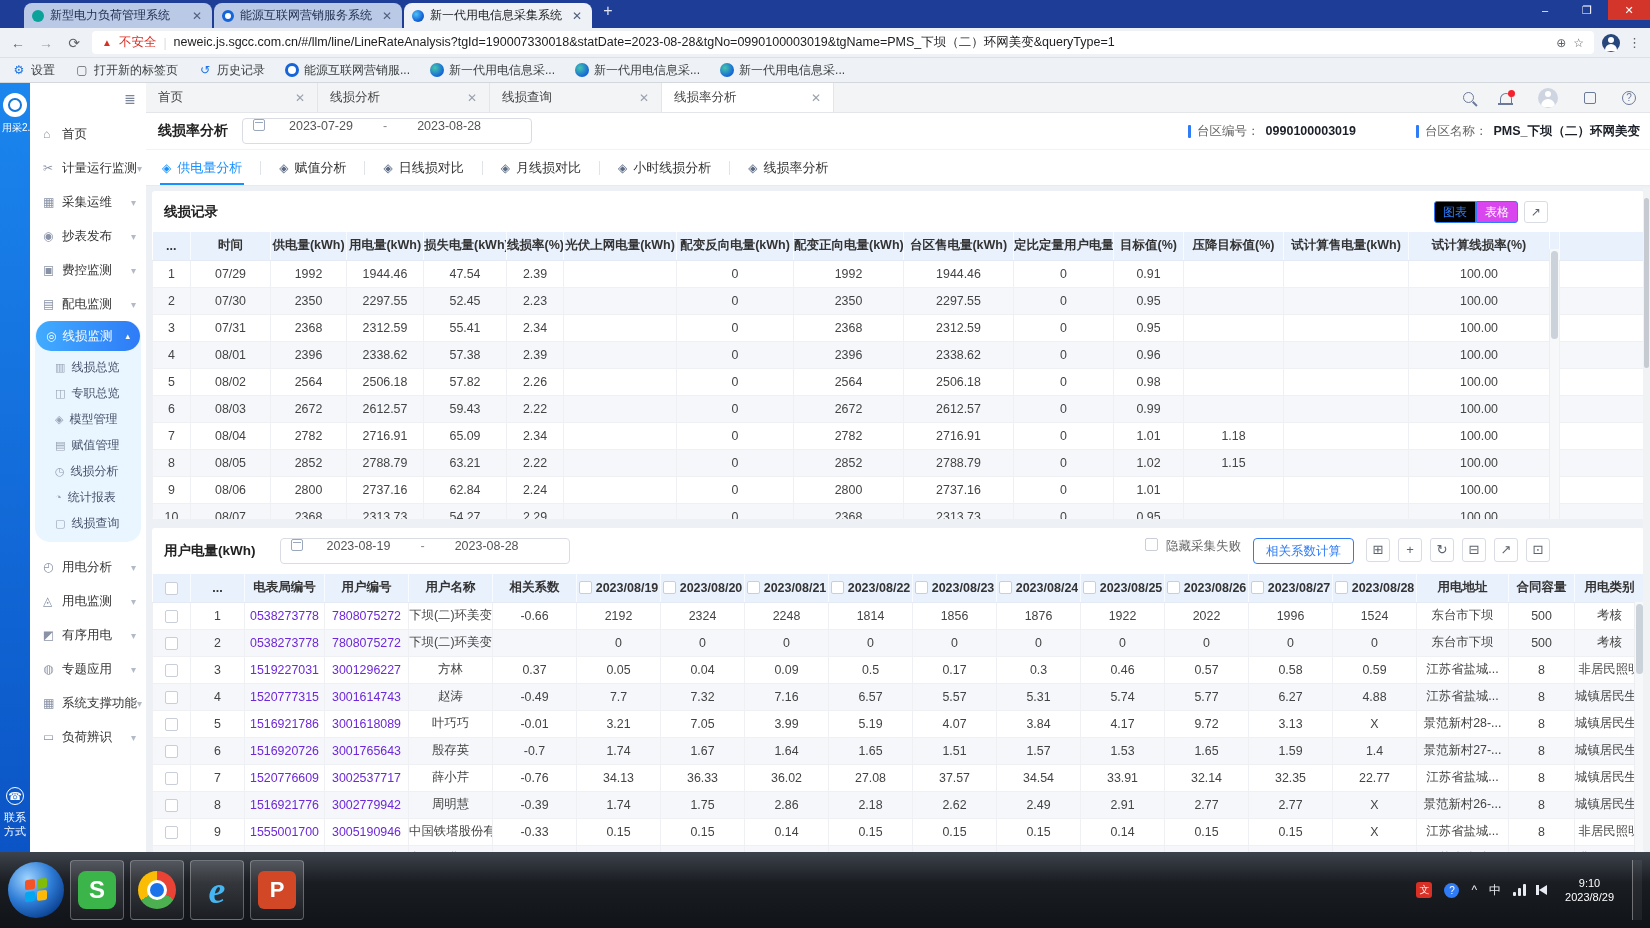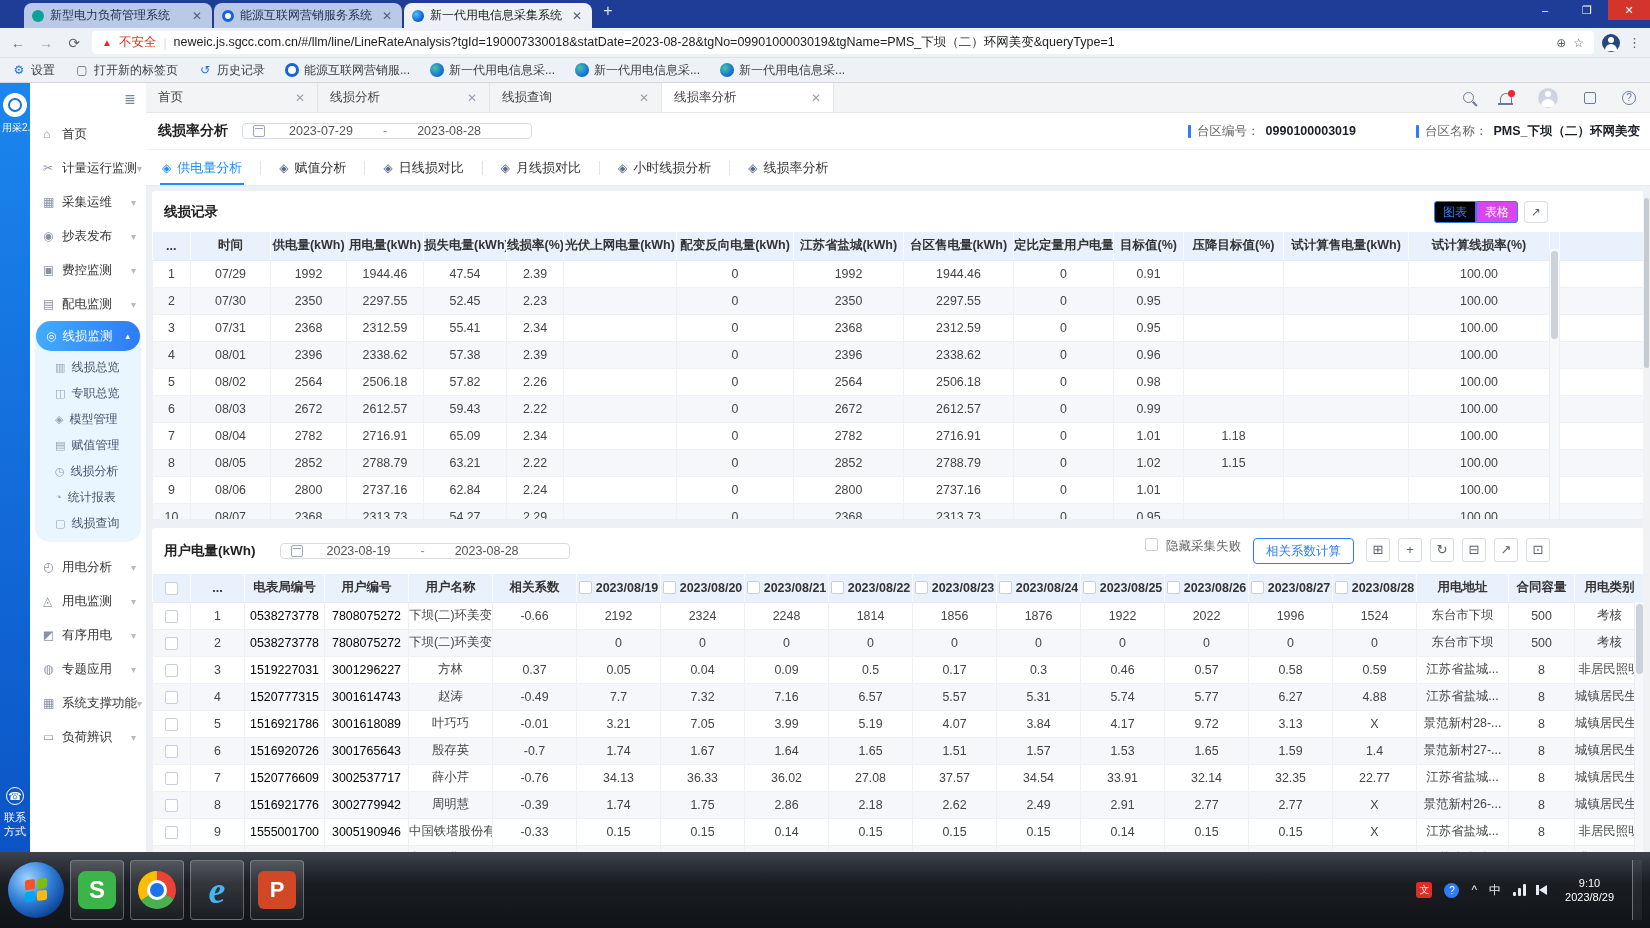--- a/index.html
+++ b/index.html
@@ -73,21 +73,21 @@
 .bell{width:12px;height:10px;border:1.5px solid #6b7a99;border-bottom:none;border-radius:7px 7px 0 0;position:relative}
 .bell::after{content:"";position:absolute;left:-3px;bottom:-2px;width:15px;height:2px;background:#6b7a99}
 .bell .dot{position:absolute;right:-4px;top:-4px;width:7px;height:7px;border-radius:50%;background:#f5222d}
 .avatar-g{width:20px;height:20px;border-radius:50%;background:#cfd5e0;position:relative;overflow:hidden}
 .avatar-g::before{content:"";position:absolute;top:3px;left:7px;width:6px;height:6px;border-radius:50%;background:#fff}
 .avatar-g::after{content:"";position:absolute;top:11px;left:3px;width:14px;height:8px;border-radius:7px 7px 0 0;background:#fff}
 .fsq{width:12px;height:12px;border:1.5px solid #6b7a99;border-radius:2px}
 .help{width:14px;height:14px;border:1.5px solid #6b7a99;border-radius:50%;color:#6b7a99;font-size:10px;line-height:12px;text-align:center}
 .pagehead{position:absolute;top:30px;left:0;right:0;height:36px;background:#fff;display:flex;align-items:center;padding:0 10px 0 12px}
 .ptitle{font-size:14px;font-weight:bold;color:#222;white-space:nowrap}
-.drange{margin-left:14px;width:290px;height:16px;border:1px solid #d9dce3;border-radius:4px;display:flex;align-items:center;padding:0 10px;gap:8px;font-size:12.5px;color:#555;background:#fff}
+.drange{margin-left:14px;width:290px;height:26px;border:1px solid #d9dce3;border-radius:4px;display:flex;padding:0 10px;gap:8px;font-size:12.5px;color:#555;background:#fff}
 .cal{width:12px;height:12px;border:1px solid #9aa7bd;border-radius:2px;position:relative}
 .cal::before{content:"";position:absolute;top:2px;left:1px;right:1px;height:1px;background:#9aa7bd}
 .drange .d1{margin-left:16px}
 .drange .ds{margin:0 22px;color:#888}
 .station{margin-left:auto;display:flex;align-items:center;gap:60px;font-size:12.5px;color:#666}
 .stgrp{display:flex;align-items:center;gap:6px;white-space:nowrap}
 .bluebar{width:3px;height:13px;background:#2f7cf6;border-radius:1px}
 .stval{font-weight:bold;color:#1b1f27}
 .subtabs{position:absolute;top:66px;left:0;right:0;height:37px;background:#fff;border-top:1px solid #f2f3f5;border-bottom:1px solid #e8eaef;display:flex;align-items:center;padding:0 14px}
 .stab{display:flex;align-items:center;gap:6px;font-size:13px;color:#333;height:100%;position:relative;padding:0 2px}
@@ -107,21 +107,21 @@
 .tgl{display:flex}
 .tgl span{height:22px;line-height:20px;padding:0 8px;font-size:12px;border:1px solid #2f7cf6}
 .tgl .t-chart{color:#2f7cf6;background:#000000;border-radius:3px 0 0 3px}
 .tgl .t-table{color:#fff;background:#d946ef;border-radius:0 3px 3px 0}
 .icobtn{width:24px;height:22px;border:1px solid #d9dce3;border-radius:3px;color:#5c6470;font-size:12px;line-height:20px;text-align:center;background:#fff}
 
 table{border-collapse:collapse;table-layout:fixed;width:1492px}
 th{height:28px;background:#e9f1fc;font-size:12.5px;font-weight:bold;color:#333;border-right:1px solid #f8fbff;border-bottom:1px solid #e4ebf5;white-space:nowrap;overflow:hidden;text-align:center}
 td{height:27px;font-size:12.4px;color:#444;text-align:center;border:1px solid #eef0f4;white-space:nowrap;overflow:hidden;background:#fff}
 tbody tr:nth-child(even) td{background:#f5f7fa}
-td.lnk{color:#000000}
+td.lnk{color:#6d28d9}
 td.trunc,th.trunc{overflow:hidden}
 th.filler,td.sbcol-h{background:#e9f1fc}
 .vsb{position:absolute;width:10px;background:#f7f8fa;border-left:1px solid #eceef2}
 .vsb .thumb{position:absolute;left:1px;right:1px;border-radius:4px;background:#ccd2da}
 .c2head{height:46px;display:flex;align-items:center;padding:0 94px 0 12px;gap:10px}
 .c2right{margin-left:auto;display:flex;align-items:flex-start;gap:8px}
 .cb{display:inline-block;width:13px;height:13px;border:1px solid #c9ced8;border-radius:2px;background:#fff;vertical-align:middle}
 .hflab{font-size:12.5px;color:#666;margin-right:4px}
 .calcbtn{height:26px;line-height:24px;padding:0 12px;border:1px solid #2f7cf6;border-radius:4px;color:#2f7cf6;font-size:12.5px;background:#fff;margin-right:4px}
 .icobtn2{width:24px;height:24px;border:1px solid #d9dce3;border-radius:3px;color:#5c6470;font-size:13px;line-height:22px;text-align:center;background:#fff}
@@ -500,21 +500,21 @@
           <thead>
             <tr>
               <th>...</th>
               <th>时间</th>
               <th>供电量(kWh)</th>
               <th>用电量(kWh)</th>
               <th>损失电量(kWh)</th>
               <th>线损率(%)</th>
               <th>光伏上网电量(kWh)</th>
               <th>配变反向电量(kWh)</th>
-              <th>江苏省盐城(kWh)</th>
+              <th>配变正向电量(kWh)</th>
               <th>台区售电量(kWh)</th>
               <th>定比定量用户电量(...</th>
               <th>目标值(%)</th>
               <th>压降目标值(%)</th>
               <th>试计算售电量(kWh)</th>
               <th>试计算线损率(%)</th>
               <th class="filler"></th>
               <th class="filler"></th>
             </tr>
           </thead>

